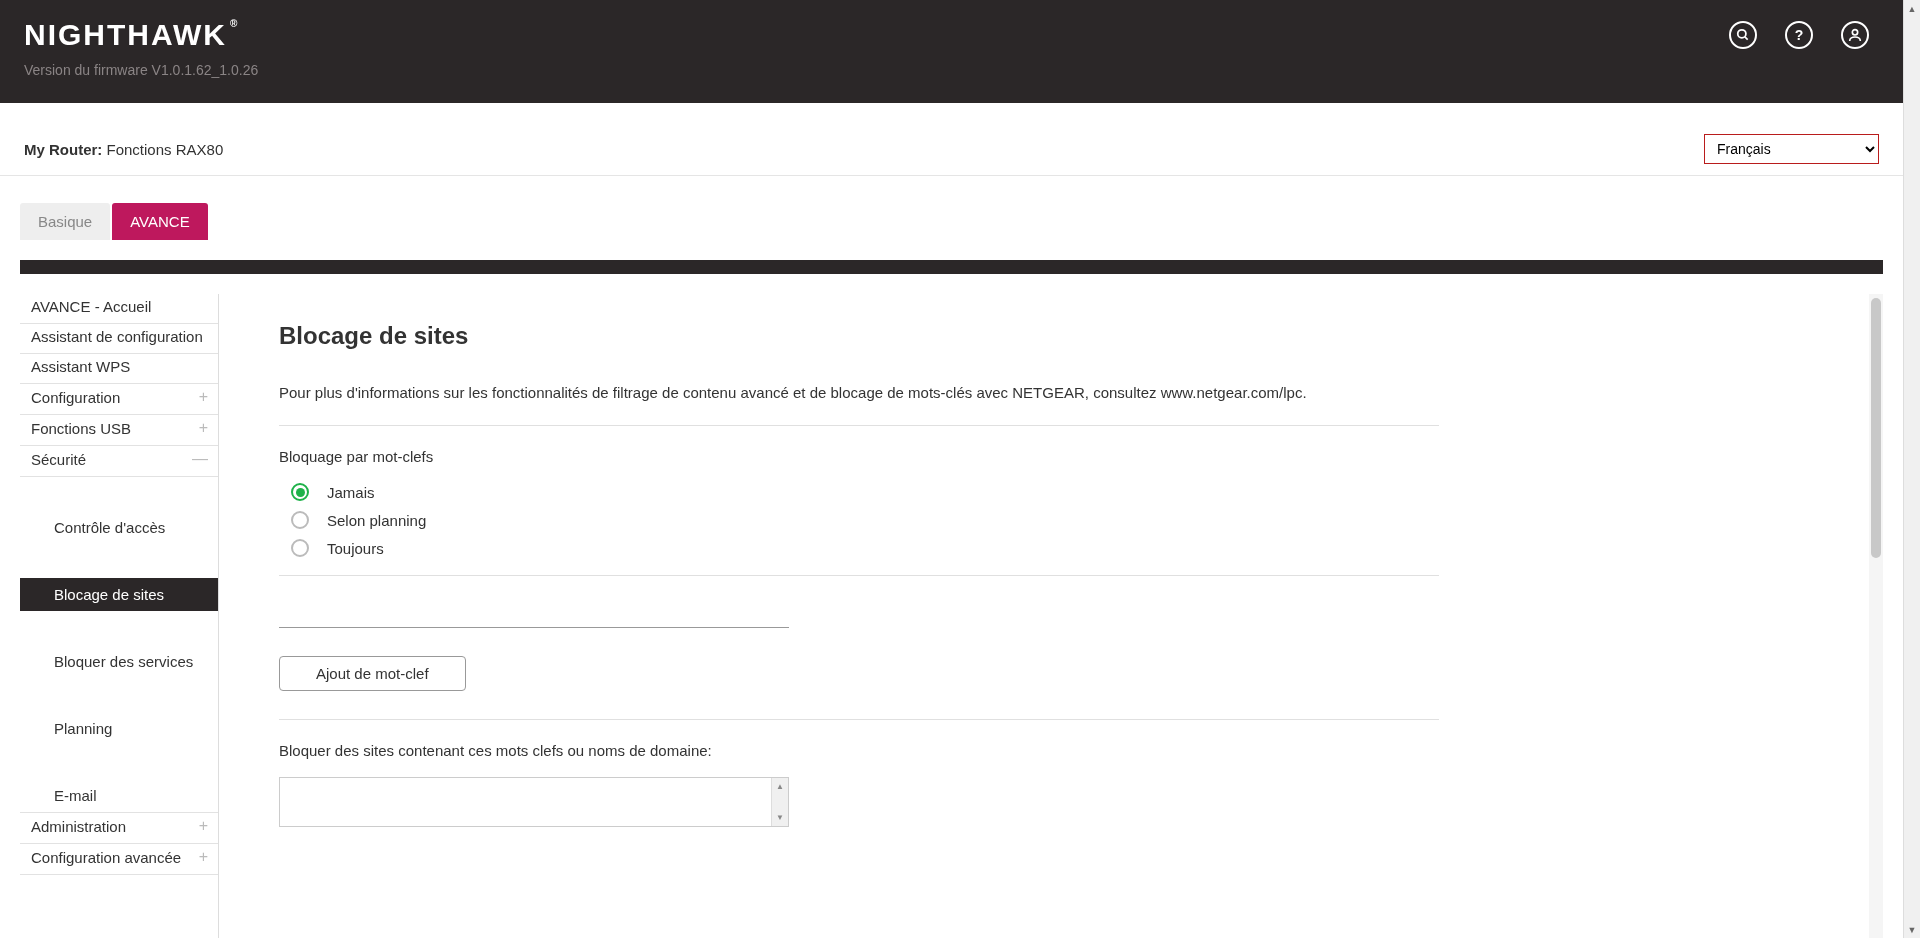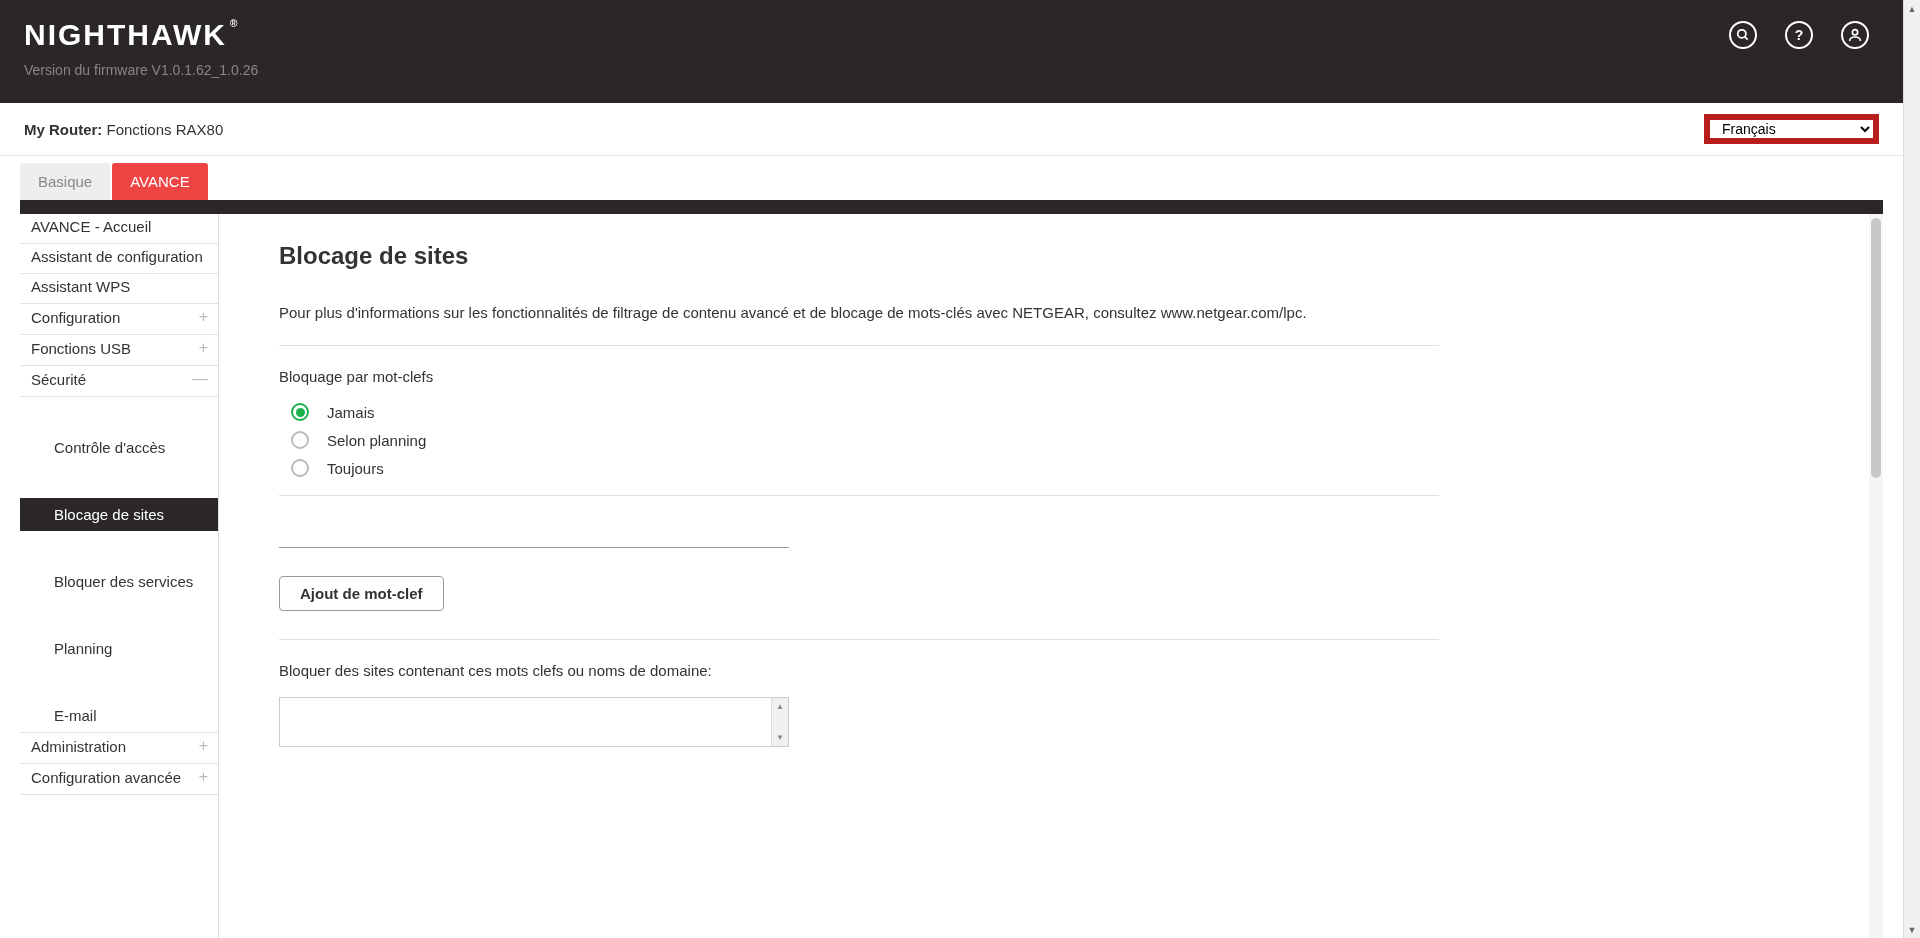--- a/index.html
+++ b/index.html
@@ -1,43 +1,43 @@
 <!DOCTYPE html>
 <html><head>
 <meta charset="utf-8">
 <style>
   * { box-sizing: border-box; margin: 0; padding: 0; }
   body { font-family: Arial, Helvetica, sans-serif; font-size: 14px; color: #333; background: #fff; }
   .viewport { width: 1920px; height: 938px; display: flex; }
-  .main-col { flex: 1; display: flex; flex-direction: column; }
+  .main-col { flex: 1; display: flex; flex-direction: column; gap: 20px; }
   .scrollbar-outer { width: 17px; background: #f0f0f0; border-left: 1px solid #ddd; position: relative; }
   .scrollbar-outer .arrow { position: absolute; left: 0; right: 0; height: 17px; display: flex; align-items: center; justify-content: center; color: #666; font-size: 9px; }
   .scrollbar-outer .arrow.up { top: 0; }
   .scrollbar-outer .arrow.down { bottom: 0; }
 
   
   .topbar { background: #2b2728; color: #fff; height: 103px; position: relative; padding: 18px 24px 0 24px; display: flex; flex-direction: column; }
   .brand-row { display: flex; align-items: center; justify-content: space-between; }
   .brand { font-size: 30px; font-weight: 700; letter-spacing: 2px; font-family: Arial, sans-serif; display: flex; align-items: flex-start; }
   .brand .dot { font-size: 10px; vertical-align: super; margin-left: 3px; }
   .firmware { color: #8a8485; font-size: 14px; margin-top: 10px; }
   .top-icons { display: flex; gap: 28px; align-items: center; margin-right: 10px; }
   .icon-circle { width: 28px; height: 28px; border: 2px solid #fff; border-radius: 50%; display: flex; align-items: center; justify-content: center; color: #fff; font-size: 14px; font-weight: bold; cursor: pointer; }
 
   
   .routerbar { height: 53px; display: flex; align-items: center; justify-content: space-between; padding: 0 24px; border-bottom: 1px solid #e5e5e5; }
   .router-label { font-size: 15px; }
   .router-label .bold { font-weight: 600; }
-  .lang-select { width: 175px; height: 30px; border: 6px solid #b91c1c; font-size: 14px; padding: 0 8px; background: #fff; }
+  .lang-select { width: 175px; height: 30px; border: 1px solid #b91c1c; font-size: 14px; padding: 0 8px; background: #fff; }
 
   
   .tabbar { height: 44px; display: flex; align-items: flex-end; padding: 0 0 0 20px; }
   .tab { padding: 10px 18px 10px 18px; font-size: 15px; cursor: pointer; border-radius: 3px 3px 0 0; margin-right: 2px; }
   .tab.inactive { background: #eeeeee; color: #888; }
-  .tab.active { background: #ef4444; color: #fff; }
+  .tab.active { background: #be185d; color: #fff; }
   .tabstrip { height: 14px; background: #2b2728; margin: 0 20px; }
 
   
   .body-row { display: flex; flex: 1; overflow: hidden; margin: 0 20px; }
   .sidebar { width: 199px; border-right: 1px solid #ddd; }
   .side-item { display: flex; align-items: center; justify-content: space-between; padding: 4px 10px 8px 11px; font-size: 15px; border-bottom: 1px solid #e2e2e2; cursor: pointer; color: #333; }
   .side-item .expand { color: #bbb; font-size: 16px; font-weight: 300; }
   .side-sub { padding: 8px 10px 8px 34px; font-size: 15px; cursor: pointer; color: #333; margin-top: 34px; }
   .side-sub.active { background: #2b2728; color: #fff; }
 
@@ -46,21 +46,21 @@
   .page-title { font-size: 24px; font-weight: 700; margin-bottom: 34px; }
   .info-text { font-size: 15px; margin-bottom: 24px; color: #333; }
   .divider { border-top: 1px solid #e0e0e0; margin: 8px 0 22px 0; }
   .section-label { font-size: 15px; margin-bottom: 18px; color: #333; }
   .radio-group { margin-bottom: 18px; }
   .radio-row { display: flex; align-items: center; gap: 18px; margin-bottom: 10px; font-size: 15px; cursor: pointer; padding-left: 12px; }
   .radio { width: 18px; height: 18px; border: 2px solid #bbb; border-radius: 50%; display: inline-flex; align-items: center; justify-content: center; flex-shrink: 0; }
   .radio.checked { border-color: #1fb24a; }
   .radio.checked::after { content: ""; width: 9px; height: 9px; background: #1fb24a; border-radius: 50%; }
   .keyword-input { width: 510px; height: 30px; border: none; border-bottom: 1px solid #999; font-size: 15px; outline: none; margin-bottom: 28px; }
-  .btn { display: inline-block; padding: 8px 20px; border: 1px solid #999; border-radius: 4px; font-size: 15px; background: #fff; cursor: pointer; color: #333; font-weight: bold; }
+  .btn { display: inline-block; padding: 8px 36px; border: 1px solid #999; border-radius: 4px; font-size: 15px; background: #fff; cursor: pointer; color: #333; }
   .btn + .btn { margin-left: 14px; }
   .listbox { width: 510px; height: 50px; border: 1px solid #ccc; position: relative; margin-top: 6px; margin-bottom: 18px; }
   .listbox .lb-scroll { position: absolute; right: 0; top: 0; bottom: 0; width: 17px; background: #f0f0f0; border-left: 1px solid #ddd; }
   .listbox .lb-scroll .sa { position: absolute; left:0; right:0; height:17px; display:flex; align-items:center; justify-content:center; font-size:8px; color:#888; }
   .listbox .lb-scroll .sa.up { top:0; }
   .listbox .lb-scroll .sa.down { bottom:0; }
 
   .content-scrollbar { position: absolute; right: 0; top: 0; bottom: 0; width: 14px; background: #f5f5f5; }
   .content-scrollbar .thumb { position: absolute; left: 2px; right: 2px; top: 4px; height: 260px; background: #c8c8c8; border-radius: 5px; }
 </style>

